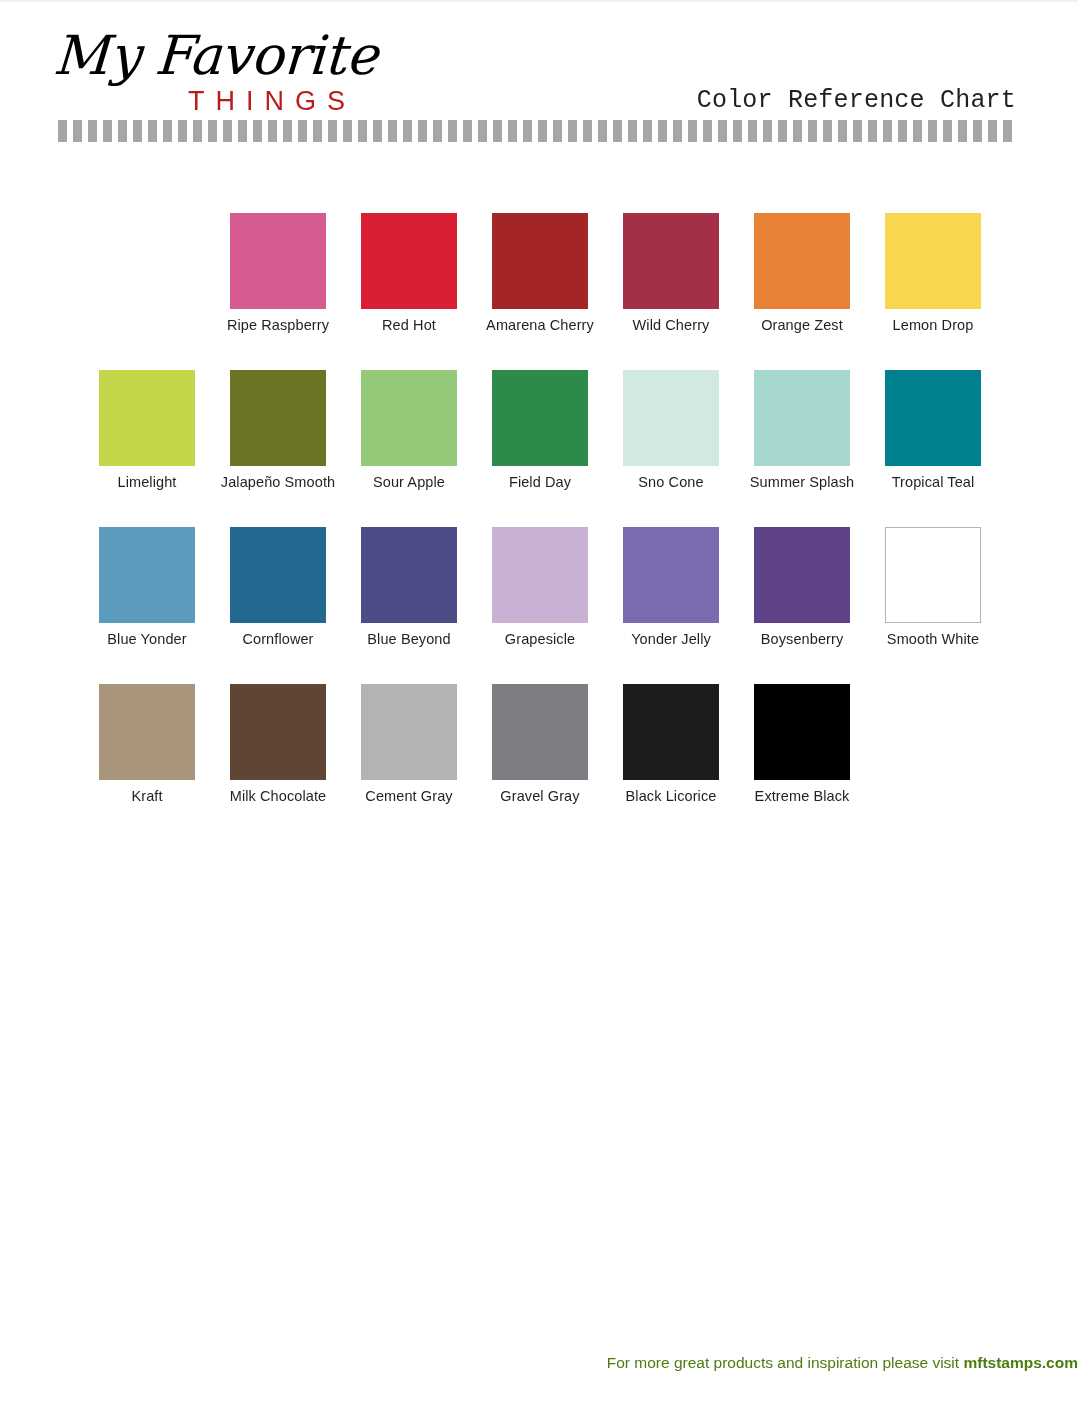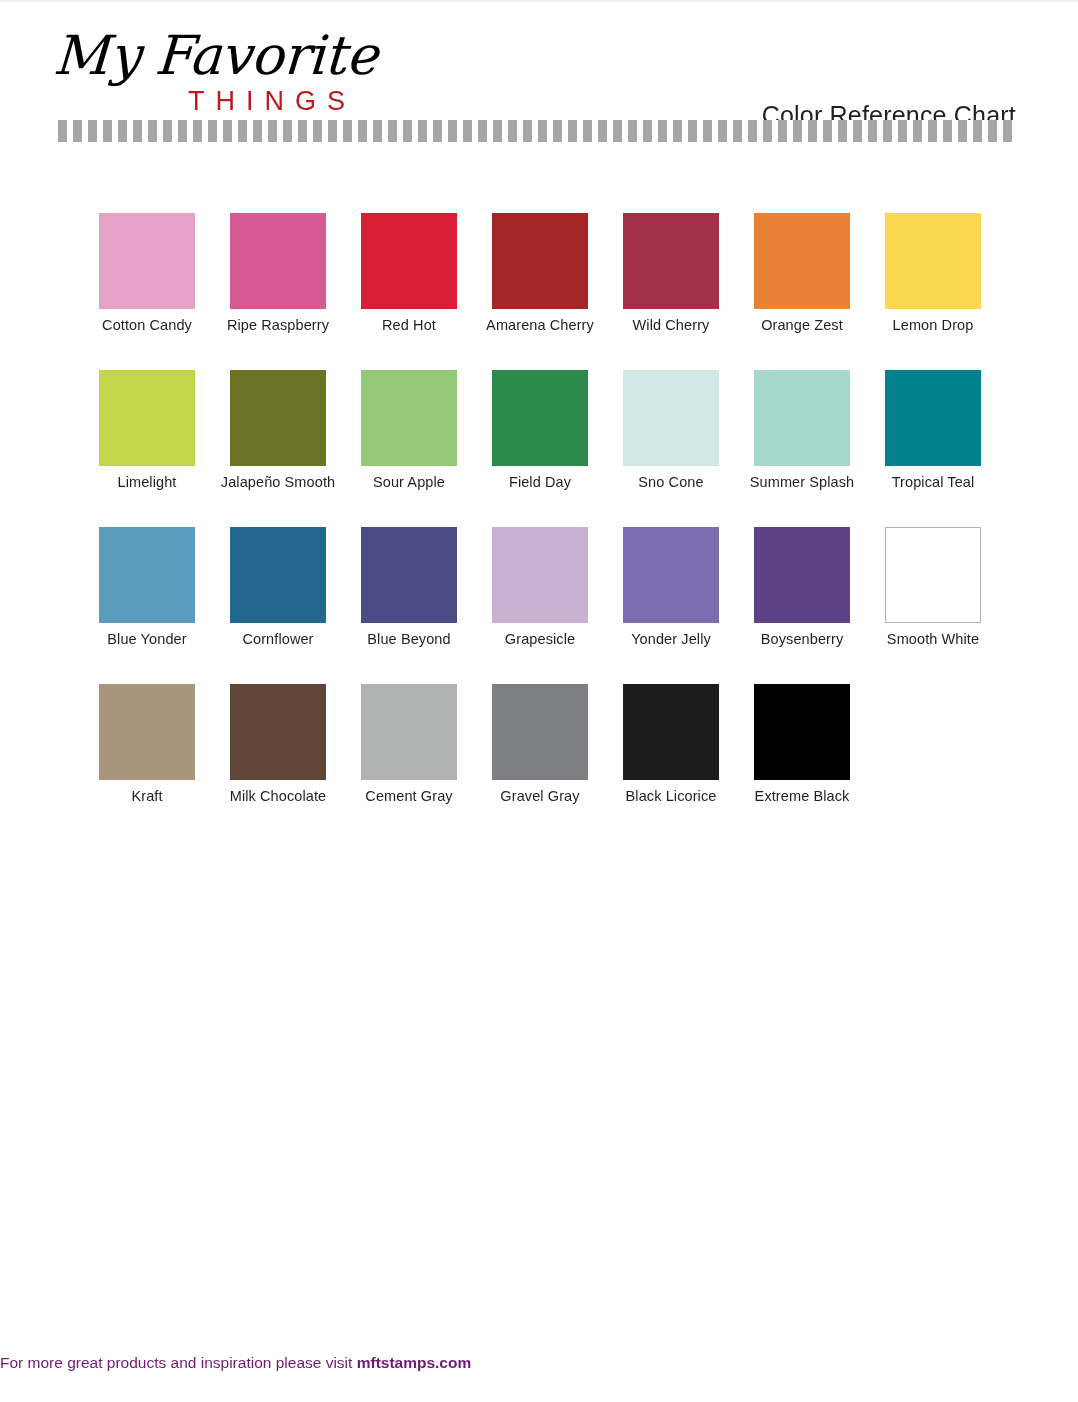--- a/index.html
+++ b/index.html
@@ -62,22 +62,22 @@
     font-family: "Liberation Sans", sans-serif;
     font-size: 27px;
     font-weight: 300;
     letter-spacing: 11px;
     color: #b91c1c;
     white-space: nowrap;
   }
   .chart-title {
     position: absolute;
     right: 62px;
-    top: 99px;
-    font-family: Liberation Sans, sans-serif;
+    top: 84px;
+    font-family: Liberation Mono, monospace;
     font-size: 25px;
     font-weight: 400;
     color: #231f20;
     white-space: nowrap;
     letter-spacing: 0.2px;
   }
   .dash-bar {
     position: absolute;
     left: 58px;
     top: 118px;
@@ -130,24 +130,24 @@
     white-space: nowrap;
     letter-spacing: 0.1px;
   }
 
   
   .footer {
     position: absolute;
     left: 0;
     bottom: 30px;
     width: 1078px;
-    text-align: left;
+    text-align: right;
     font-family: "Liberation Sans", sans-serif;
     font-size: 15.5px;
-    color: #701a75;
+    color: #4d7c0f;
   }
   .footer .url {
     font-weight: bold;
   }
 </style>
 </head>
 <body>
 
 <div class="page">
 
@@ -156,24 +156,20 @@
       <div class="logo-script">My Favorite</div>
       <div class="logo-things">THINGS</div>
     </div>
     <div class="chart-title">Color Reference Chart</div>
     <div class="dash-bar"></div>
   </div>
 
   <div class="grid">
 
     <div class="row">
-      <div class="cell" style="left:0px">
-        <span class="swatch" style="background:#e6a2c5"></span>
-        <span class="swatch-label">Cotton Candy</span>
-      </div>
       <div class="cell" style="left:131px">
         <span class="swatch" style="background:#d65b93"></span>
         <span class="swatch-label">Ripe Raspberry</span>
       </div>
       <div class="cell" style="left:262px">
         <span class="swatch" style="background:#d81f33"></span>
         <span class="swatch-label">Red Hot</span>
       </div>
       <div class="cell" style="left:393px">
         <span class="swatch" style="background:#a32526"></span>

